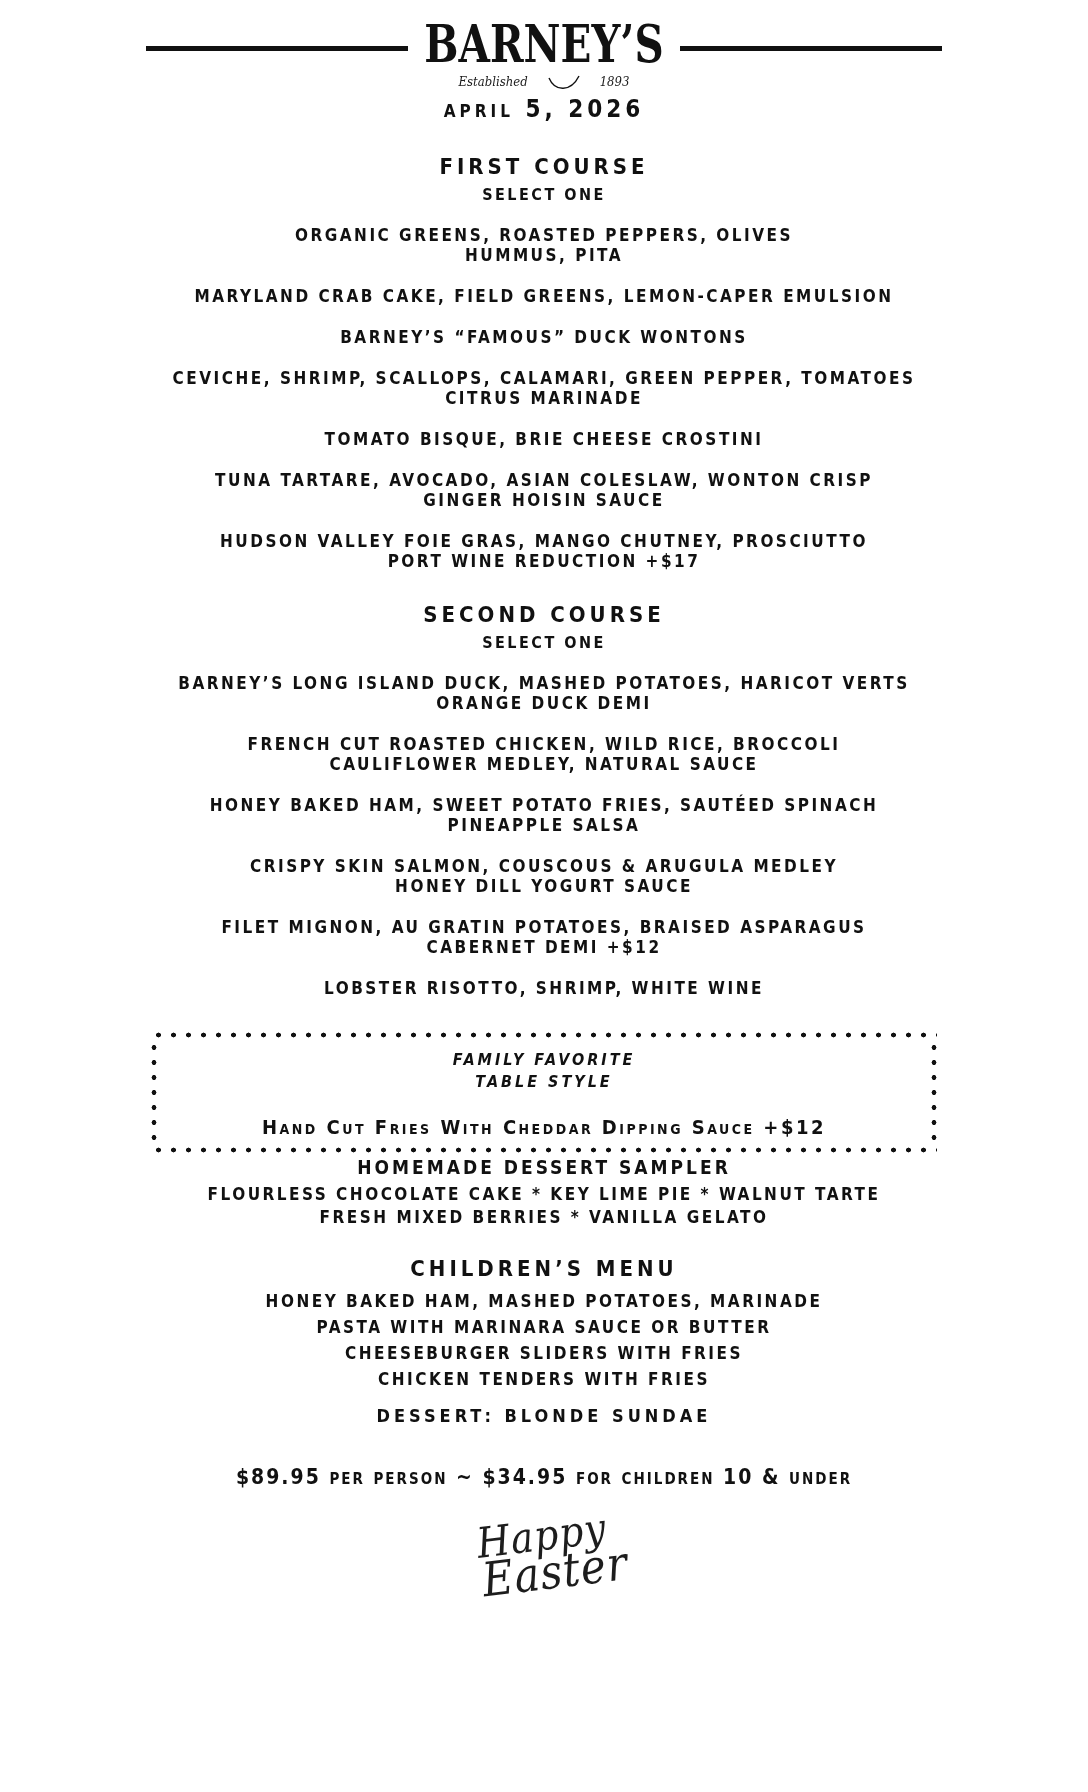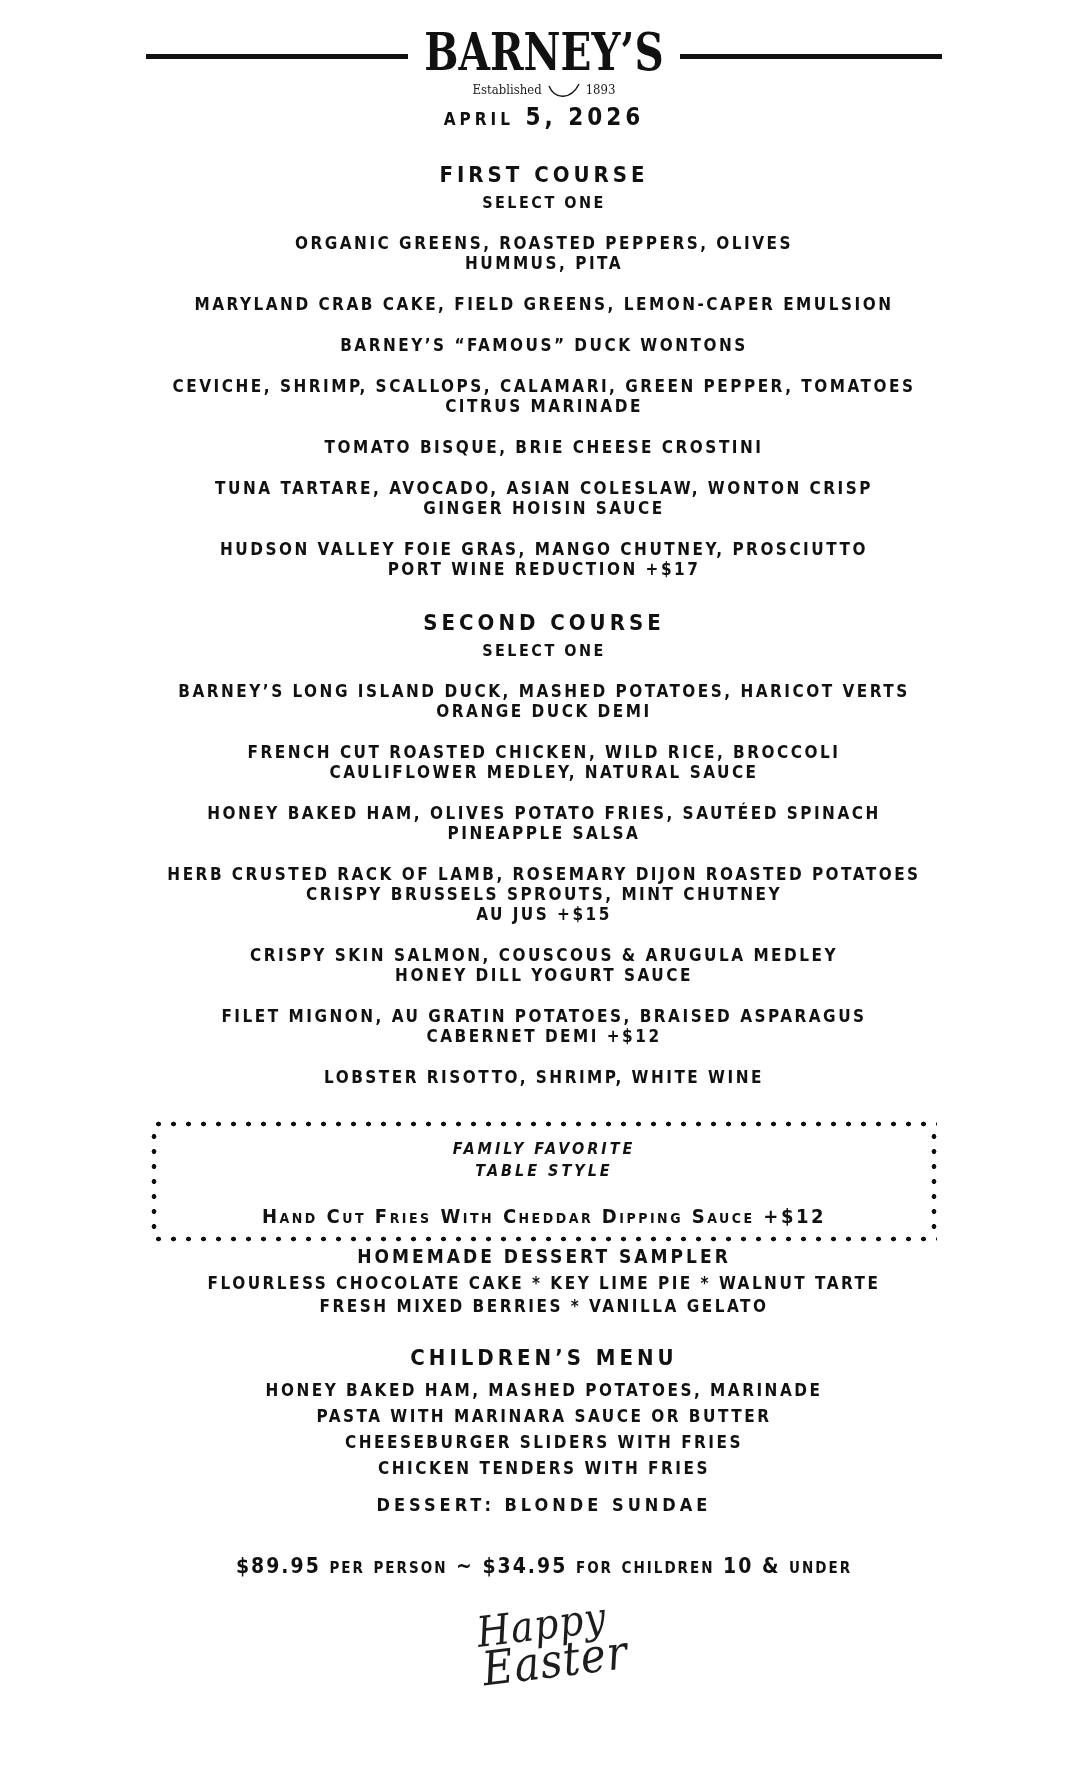--- a/index.html
+++ b/index.html
@@ -11,21 +11,21 @@
     position: relative;
     width: 972px;
     height: 1792px;
     margin: 0 auto;
     background: #ffffff;
     color: #111111;
     text-align: center;
     font-family: "DejaVu Sans", "Liberation Sans", sans-serif;
     font-stretch: condensed;
     box-sizing: border-box;
-    padding-top: 32px;
+    padding-top: 24px;
     overflow: hidden;
   }
 
   
   .logo-row {
     display: flex;
     align-items: center;
     justify-content: center;
     padding: 0 88px;
     gap: 16px;
@@ -42,27 +42,28 @@
     font-weight: bold;
     font-size: 45px;
     line-height: 1.05;
     letter-spacing: 0px;
     transform: scaleY(1.18);
     transform-origin: center bottom;
     white-space: nowrap;
   }
   .logo-est {
     font-family: "DejaVu Serif", "Liberation Serif", serif;
+    font-style: italic;
     font-size: 13px;
     color: #1c1c1c;
     margin-top: -1px;
     display: flex;
     align-items: flex-end;
     justify-content: center;
-    gap: 5px;
+    gap: 19px;
     line-height: 1;
   }
   .swash { display: inline-block; transform: translateY(4px); }
 
   
   .title-wrap { margin-top: 16px; }
   .page-title {
     display: inline-block;
     margin: 0;
     font-size: 28px;
@@ -272,27 +273,22 @@
 
     <div class="menu-item">
       <div>BARNEY’S LONG ISLAND DUCK, MASHED POTATOES, HARICOT VERTS</div>
       <div>ORANGE DUCK DEMI</div>
     </div>
     <div class="menu-item">
       <div>FRENCH CUT ROASTED CHICKEN, WILD RICE, BROCCOLI</div>
       <div>CAULIFLOWER MEDLEY, NATURAL SAUCE</div>
     </div>
     <div class="menu-item">
-      <div>HONEY BAKED HAM, OLIVES POTATO FRIES, SAUTÉED SPINACH</div>
+      <div>HONEY BAKED HAM, SWEET POTATO FRIES, SAUTÉED SPINACH</div>
       <div>PINEAPPLE SALSA</div>
-    </div>
-    <div class="menu-item">
-      <div>HERB CRUSTED RACK OF LAMB, ROSEMARY DIJON ROASTED POTATOES</div>
-      <div>CRISPY BRUSSELS SPROUTS, MINT CHUTNEY</div>
-      <div>AU JUS +$15</div>
     </div>
     <div class="menu-item">
       <div>CRISPY SKIN SALMON, COUSCOUS &amp; ARUGULA MEDLEY</div>
       <div>HONEY DILL YOGURT SAUCE</div>
     </div>
     <div class="menu-item">
       <div>FILET MIGNON, AU GRATIN POTATOES, BRAISED ASPARAGUS</div>
       <div>CABERNET DEMI +$12</div>
     </div>
     <div class="menu-item">

